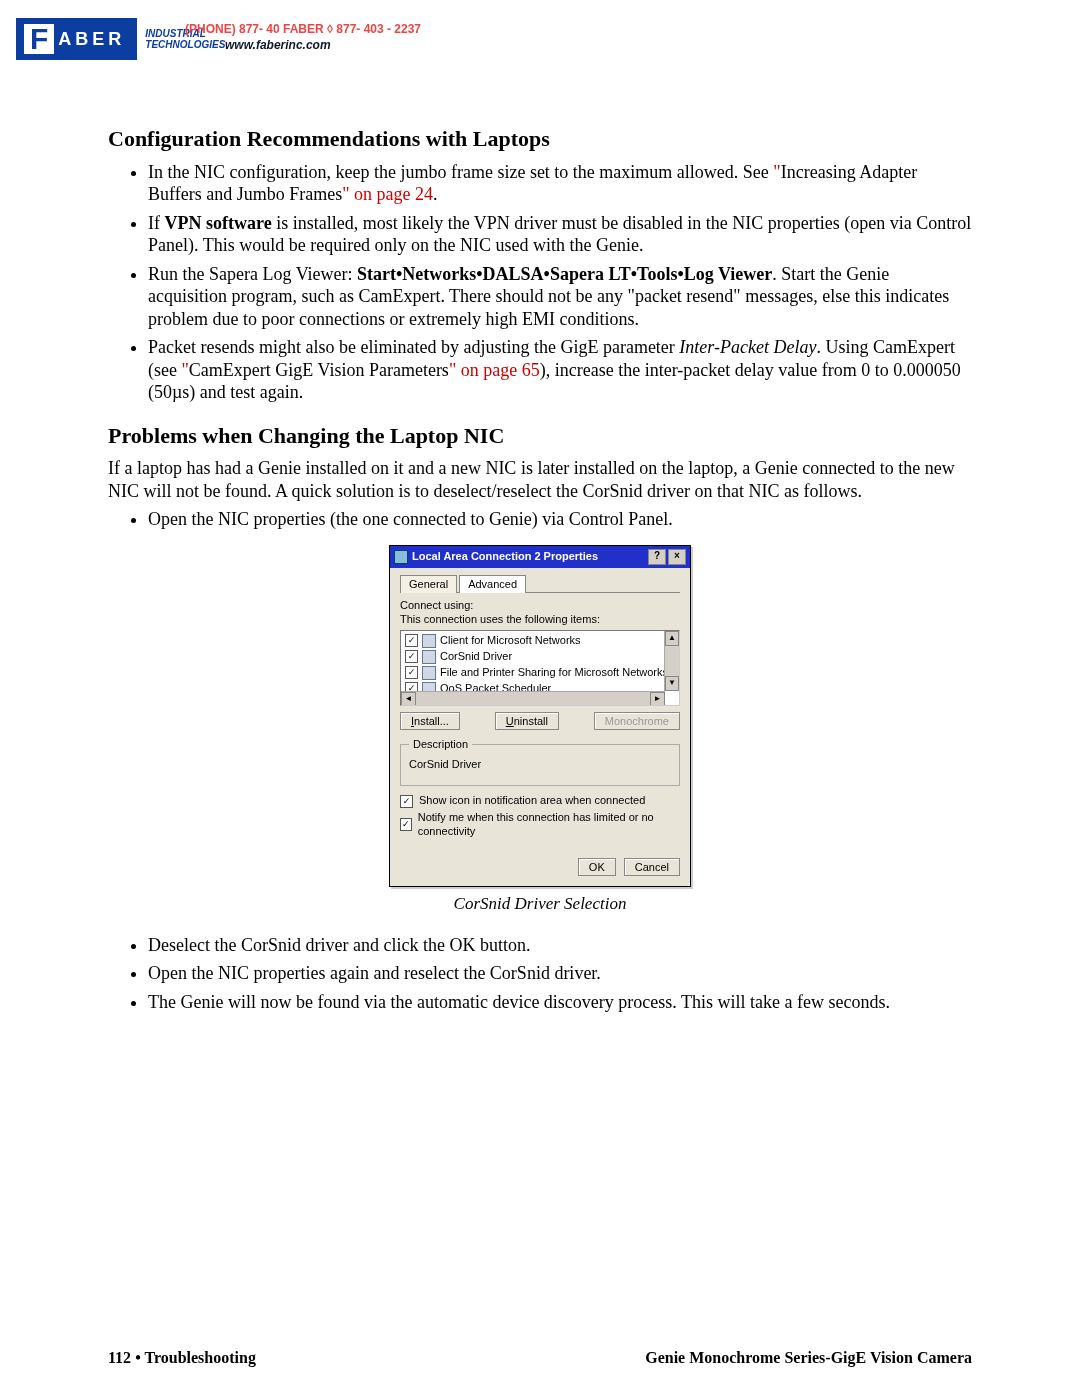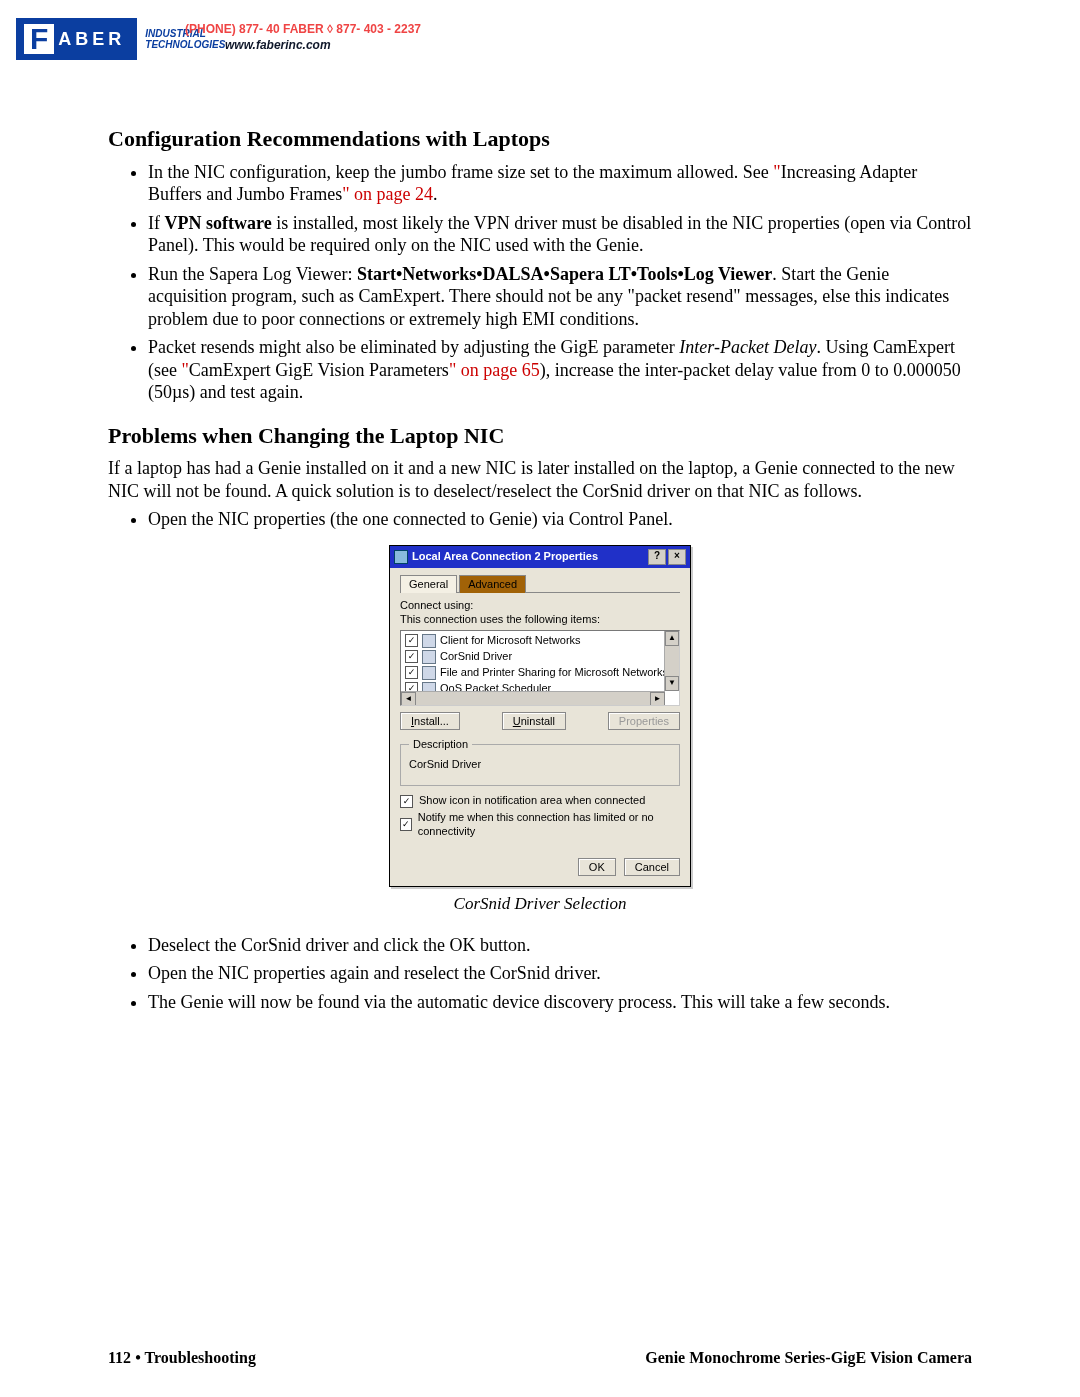--- a/index.html
+++ b/index.html
@@ -148,21 +148,21 @@
   .tb-buttons { display:flex; gap:2px; }
   .tb-btn {
     width:16px; height:14px; background:#d4d0c8; border:1px solid #888;
     font-size:10px; line-height:12px; text-align:center; color:#000;
     font-family: Arial, sans-serif;
   }
   .dlg-body { padding: 6px 10px 10px 10px; }
   .tabs { display:flex; border-bottom:1px solid #888; margin-bottom:6px;}
   .tab {
     border:1px solid #888; border-bottom:none; padding:2px 8px;
-    background:#a16207; position:relative; top:1px; margin-right:2px;
+    background:#ffffff; position:relative; top:1px; margin-right:2px;
     font-size:11px;
   }
   .tab.active { background:#f4f0e4; }
   .field-row { display:flex; gap:6px; align-items:center; margin:4px 0 10px 0;}
   .nic-input {
     flex:1; border:1px inset #ccc; background:#fff; padding:2px 4px;
     display:flex; align-items:center; gap:4px; font-size:11px;
   }
   .nic-icon { width:14px; height:10px; background:#3a8b3a; border:1px solid #264; }
   .btn {
@@ -280,21 +280,21 @@
               <div class="arrow" style="position:absolute;bottom:0;left:0;right:0">▼</div>
             </div>
             <div class="scroll-h">
               <div class="arrow-h">◄</div>
               <div class="arrow-h right">►</div>
             </div>
           </div>
           <div class="btn-row">
             <button class="btn underline-first">Install...</button>
             <button class="btn underline-first">Uninstall</button>
-            <button class="btn disabled">Properties</button>
+            <button class="btn disabled">Monochrome</button>
           </div>
           <fieldset>
             <legend>Description</legend>
             <div>CorSnid Driver</div>
           </fieldset>
           <div class="check-line">
             <span class="chk"></span>
             <span>Show icon in notification area when connected</span>
           </div>
           <div class="check-line">

